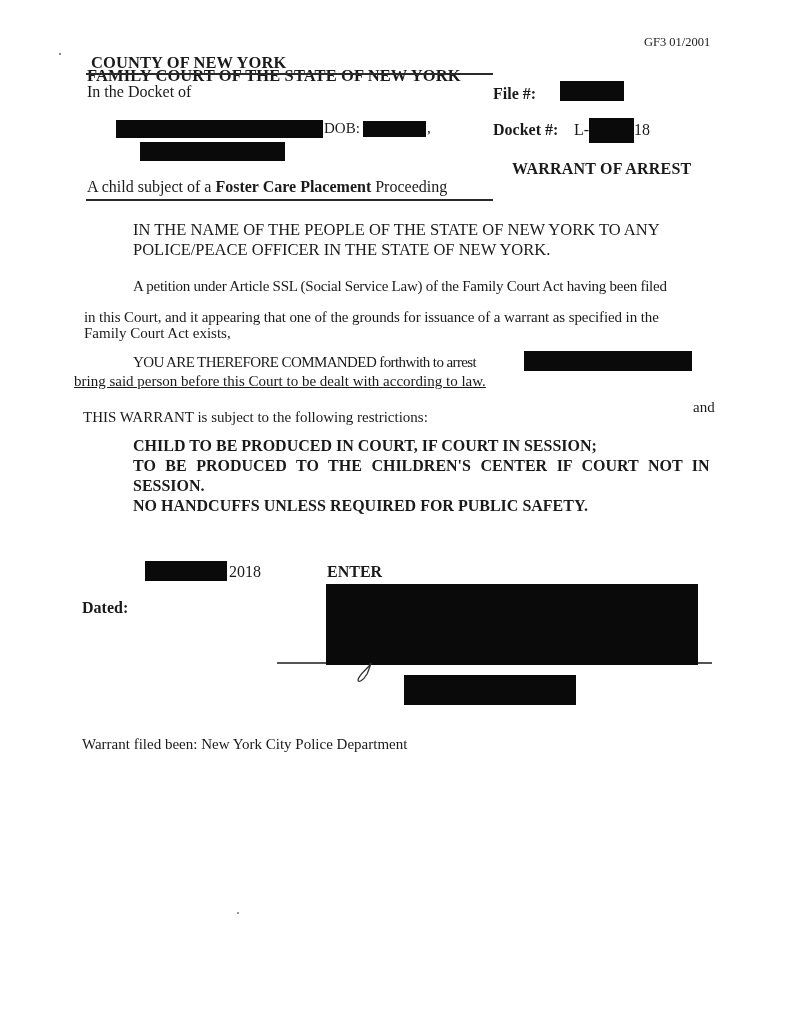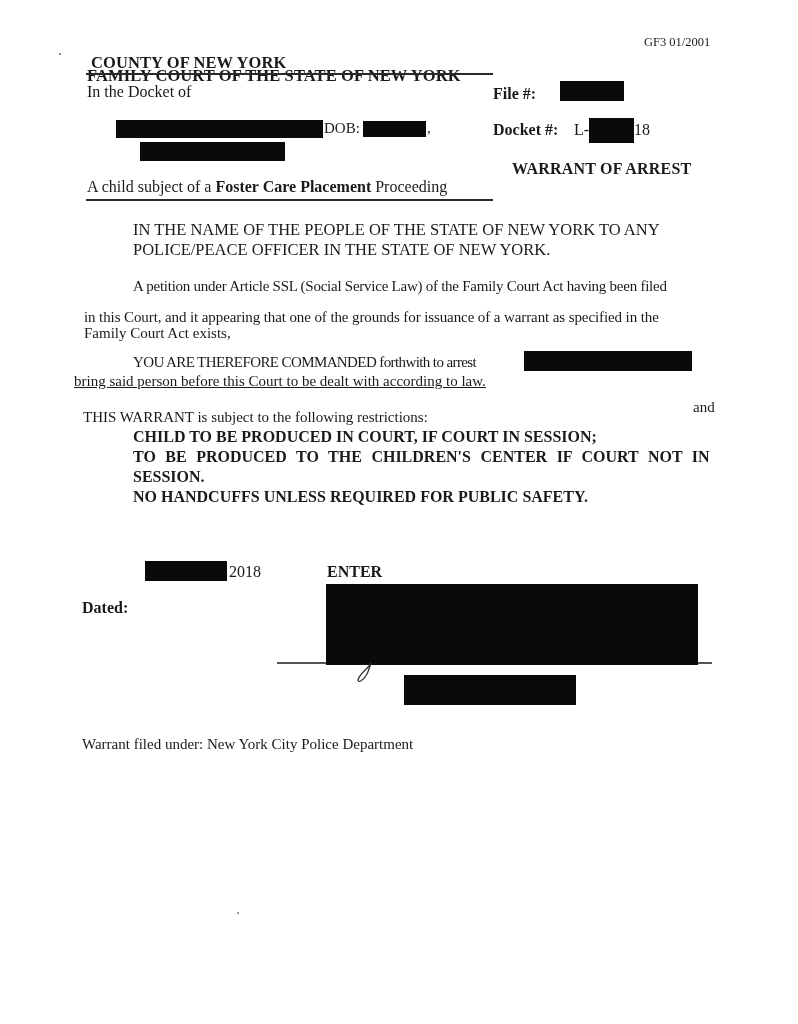--- a/index.html
+++ b/index.html
@@ -9,21 +9,21 @@
       font-family: "Liberation Serif", "DejaVu Serif", serif;
     }
     .abs { position: absolute; white-space: nowrap; }
     .b { font-weight: bold; }
     .redact { position: absolute; background: #0a0a0a; }
     .rule { position: absolute; height: 2px; background: #2a2a2a; }
     .hdr { font-size: 16.5px; font-weight: bold; letter-spacing: 0.1px; line-height: 20px; }
     .t15 { font-size: 15px; text-align: right; }
     .t16 { font-size: 16px; }
     .t165 { font-size: 16.5px; }
-    .restr { font-size: 16px; font-weight: bold; line-height: 20px; }
+    .restr { font-size: 16px; font-weight: bold; line-height: 20px; margin-top: 9px; }
   </style>
 </head>
 <body>
 
 <div class="abs hdr" style="left:87px; top:34px;margin-top:32px;">FAMILY COURT OF THE STATE OF NEW YORK</div>
 <div class="abs hdr" style="left:91px; top:53px;">COUNTY OF NEW YORK</div>
 <div class="abs" style="left:644px; top:35px; font-size:12.5px;">GF3 01/2001</div>
 <div class="rule" style="left:86px; top:73px; width:407px;"></div>
 
 <div class="abs t16" style="left:87px; top:83px;">In the Docket of</div>
@@ -71,16 +71,16 @@
 <div class="abs t16" style="left:229px; top:563px;">2018</div>
 
 <div class="abs t16 b" style="left:327px; top:563px;">ENTER</div>
 <div class="rule" style="left:277px; top:662px; width:435px; height:1.5px; background:#555;"></div>
 <div class="redact" style="left:326px; top:584px; width:372px; height:81px;"></div>
 <svg class="abs" style="left:355px; top:662px;" width="24" height="22" viewBox="0 0 24 22">
   <path d="M16 1 C 14 6, 4 12, 3 18 C 3 21, 8 19, 12 12 C 14 8, 15 4, 16 1" fill="none" stroke="#333" stroke-width="1.3"></path>
 </svg>
 <div class="redact" style="left:404px; top:675px; width:172px; height:30px;"></div>
 
-<div class="abs t15" style="left:82px; top:736px;">Warrant filed under: New York City Police Department</div>
+<div class="abs t15" style="left:82px; top:736px;">Warrant filed been: New York City Police Department</div>
 
 <div class="abs" style="left:59px; top:53px; width:2px; height:2px; background:#888;"></div>
 <div class="abs" style="left:237px; top:912px; width:2px; height:2px; background:#999;"></div>
 
 </body></html>

